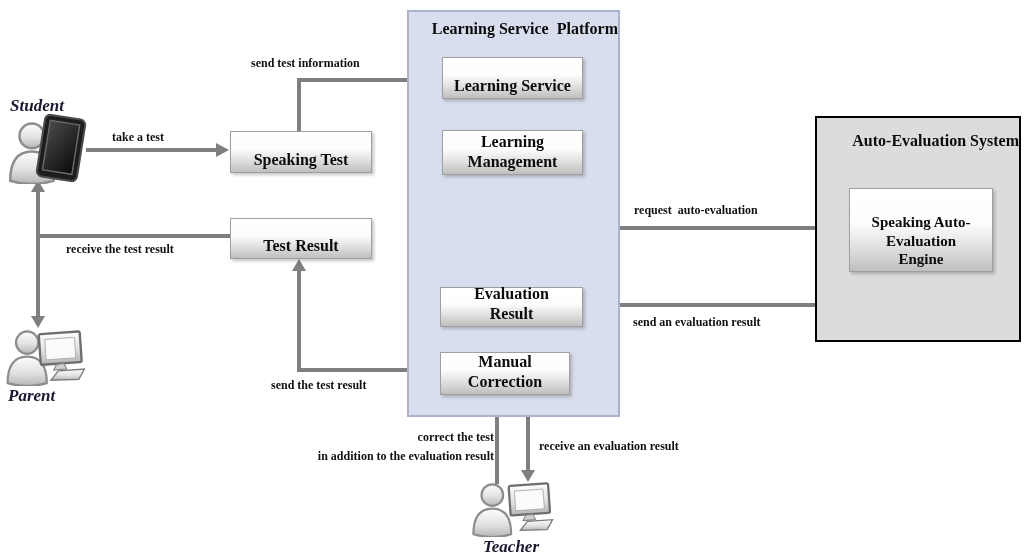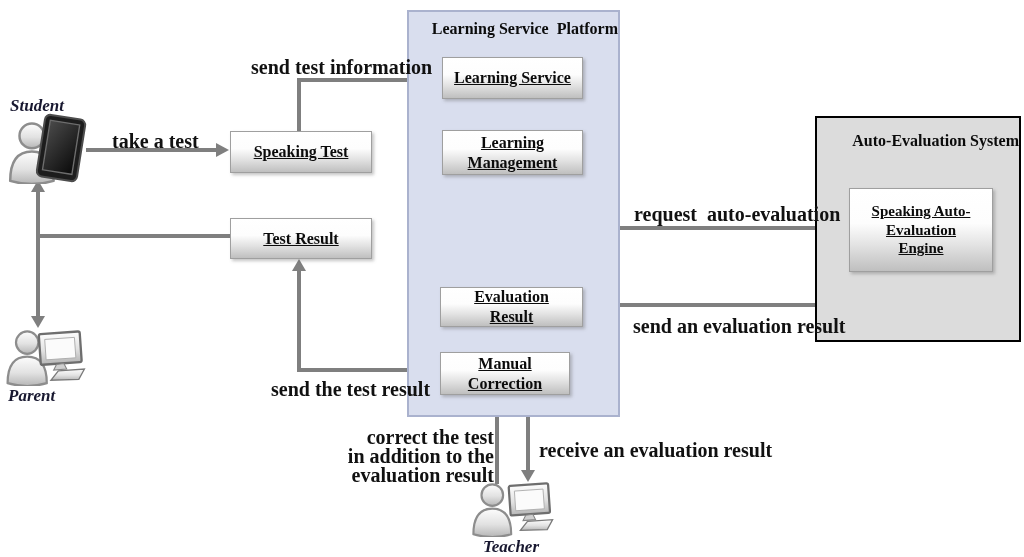--- a/index.html
+++ b/index.html
@@ -19,39 +19,38 @@
   }
   .container-title{
     position:absolute;left:0;right:0;text-align:right;
     font-weight:bold;font-size:16px;color:#0b0b0b;white-space:pre;
   }
   .platform .container-title{top:8px;}
   .autoeval .container-title{top:14px;}
   
   .node{
     position:absolute;box-sizing:border-box;
-    display:flex;align-items:center;justify-content:center;text-align:center;
+    display:flex;align-items:flex-end;justify-content:center;text-align:center;
     background:linear-gradient(180deg,#ffffff 0%,#fdfdfd 42%,#e3e3e3 68%,#bfbfbf 100%);
     border:1px solid #9f9f9f;
     box-shadow:2px 2px 3px rgba(90,90,90,.35);
     font-weight:bold;font-size:16px;color:#0b0b0b;line-height:1.25;
     padding:2px 10px;
-    text-decoration:underline;
   }
   .node.small-font{font-size:15px;padding:2px 16px;}
   
   .seg{position:absolute;background:#7f7f7f;}
   .ah{position:absolute;width:0;height:0;}
   .ah-right{border-top:7px solid transparent;border-bottom:7px solid transparent;border-left:13px solid #7f7f7f;}
   .ah-left{border-top:7px solid transparent;border-bottom:7px solid transparent;border-right:13px solid #7f7f7f;}
   .ah-up{border-left:7px solid transparent;border-right:7px solid transparent;border-bottom:12px solid #7f7f7f;}
   .ah-down{border-left:7px solid transparent;border-right:7px solid transparent;border-top:12px solid #7f7f7f;}
   
   .lbl{
-    position:absolute;font-weight:bold;font-size:20px;color:#111111;white-space:pre;
+    position:absolute;font-weight:bold;font-size:12px;color:#111111;white-space:pre;
   }
   .lbl-block{white-space:normal;}
   
   .actor-label{
     position:absolute;font-weight:bold;font-style:italic;font-size:17px;color:#181830;white-space:pre;
   }
   .icon{position:absolute;}
 </style>
 </head>
 <body>
@@ -156,20 +155,21 @@
     </div>
   <div class="node" style="left:440px;top:352px;width:130px;height:43px">
       <span>Manual Correction</span>
     </div>
   <div class="node small-font" style="left:849px;top:188px;width:144px;height:84px">
       <span>Speaking Auto-Evaluation Engine</span>
     </div>
 
   <div class="lbl" style="left:112px;top:130px">take a test</div>
   <div class="lbl" style="left:251px;top:56px">send test information</div>
+  <div class="lbl" style="left:66px;top:242px">receive the test result</div>
   <div class="lbl" style="left:271px;top:378px">send the test result</div>
   <div class="lbl" style="left:634px;top:203px">request  auto-evaluation</div>
   <div class="lbl" style="left:633px;top:315px">send an evaluation result</div>
   <div class="lbl lbl-block" style="left:280px;top:428px;width:214px;text-align:right;line-height:19px">
     <div>correct the test</div>
     <div>in addition to the evaluation result</div>
   </div>
   <div class="lbl" style="left:539px;top:439px">receive an evaluation result</div>
 
   <div class="actor-label" style="left:10px;top:96px">Student</div>

